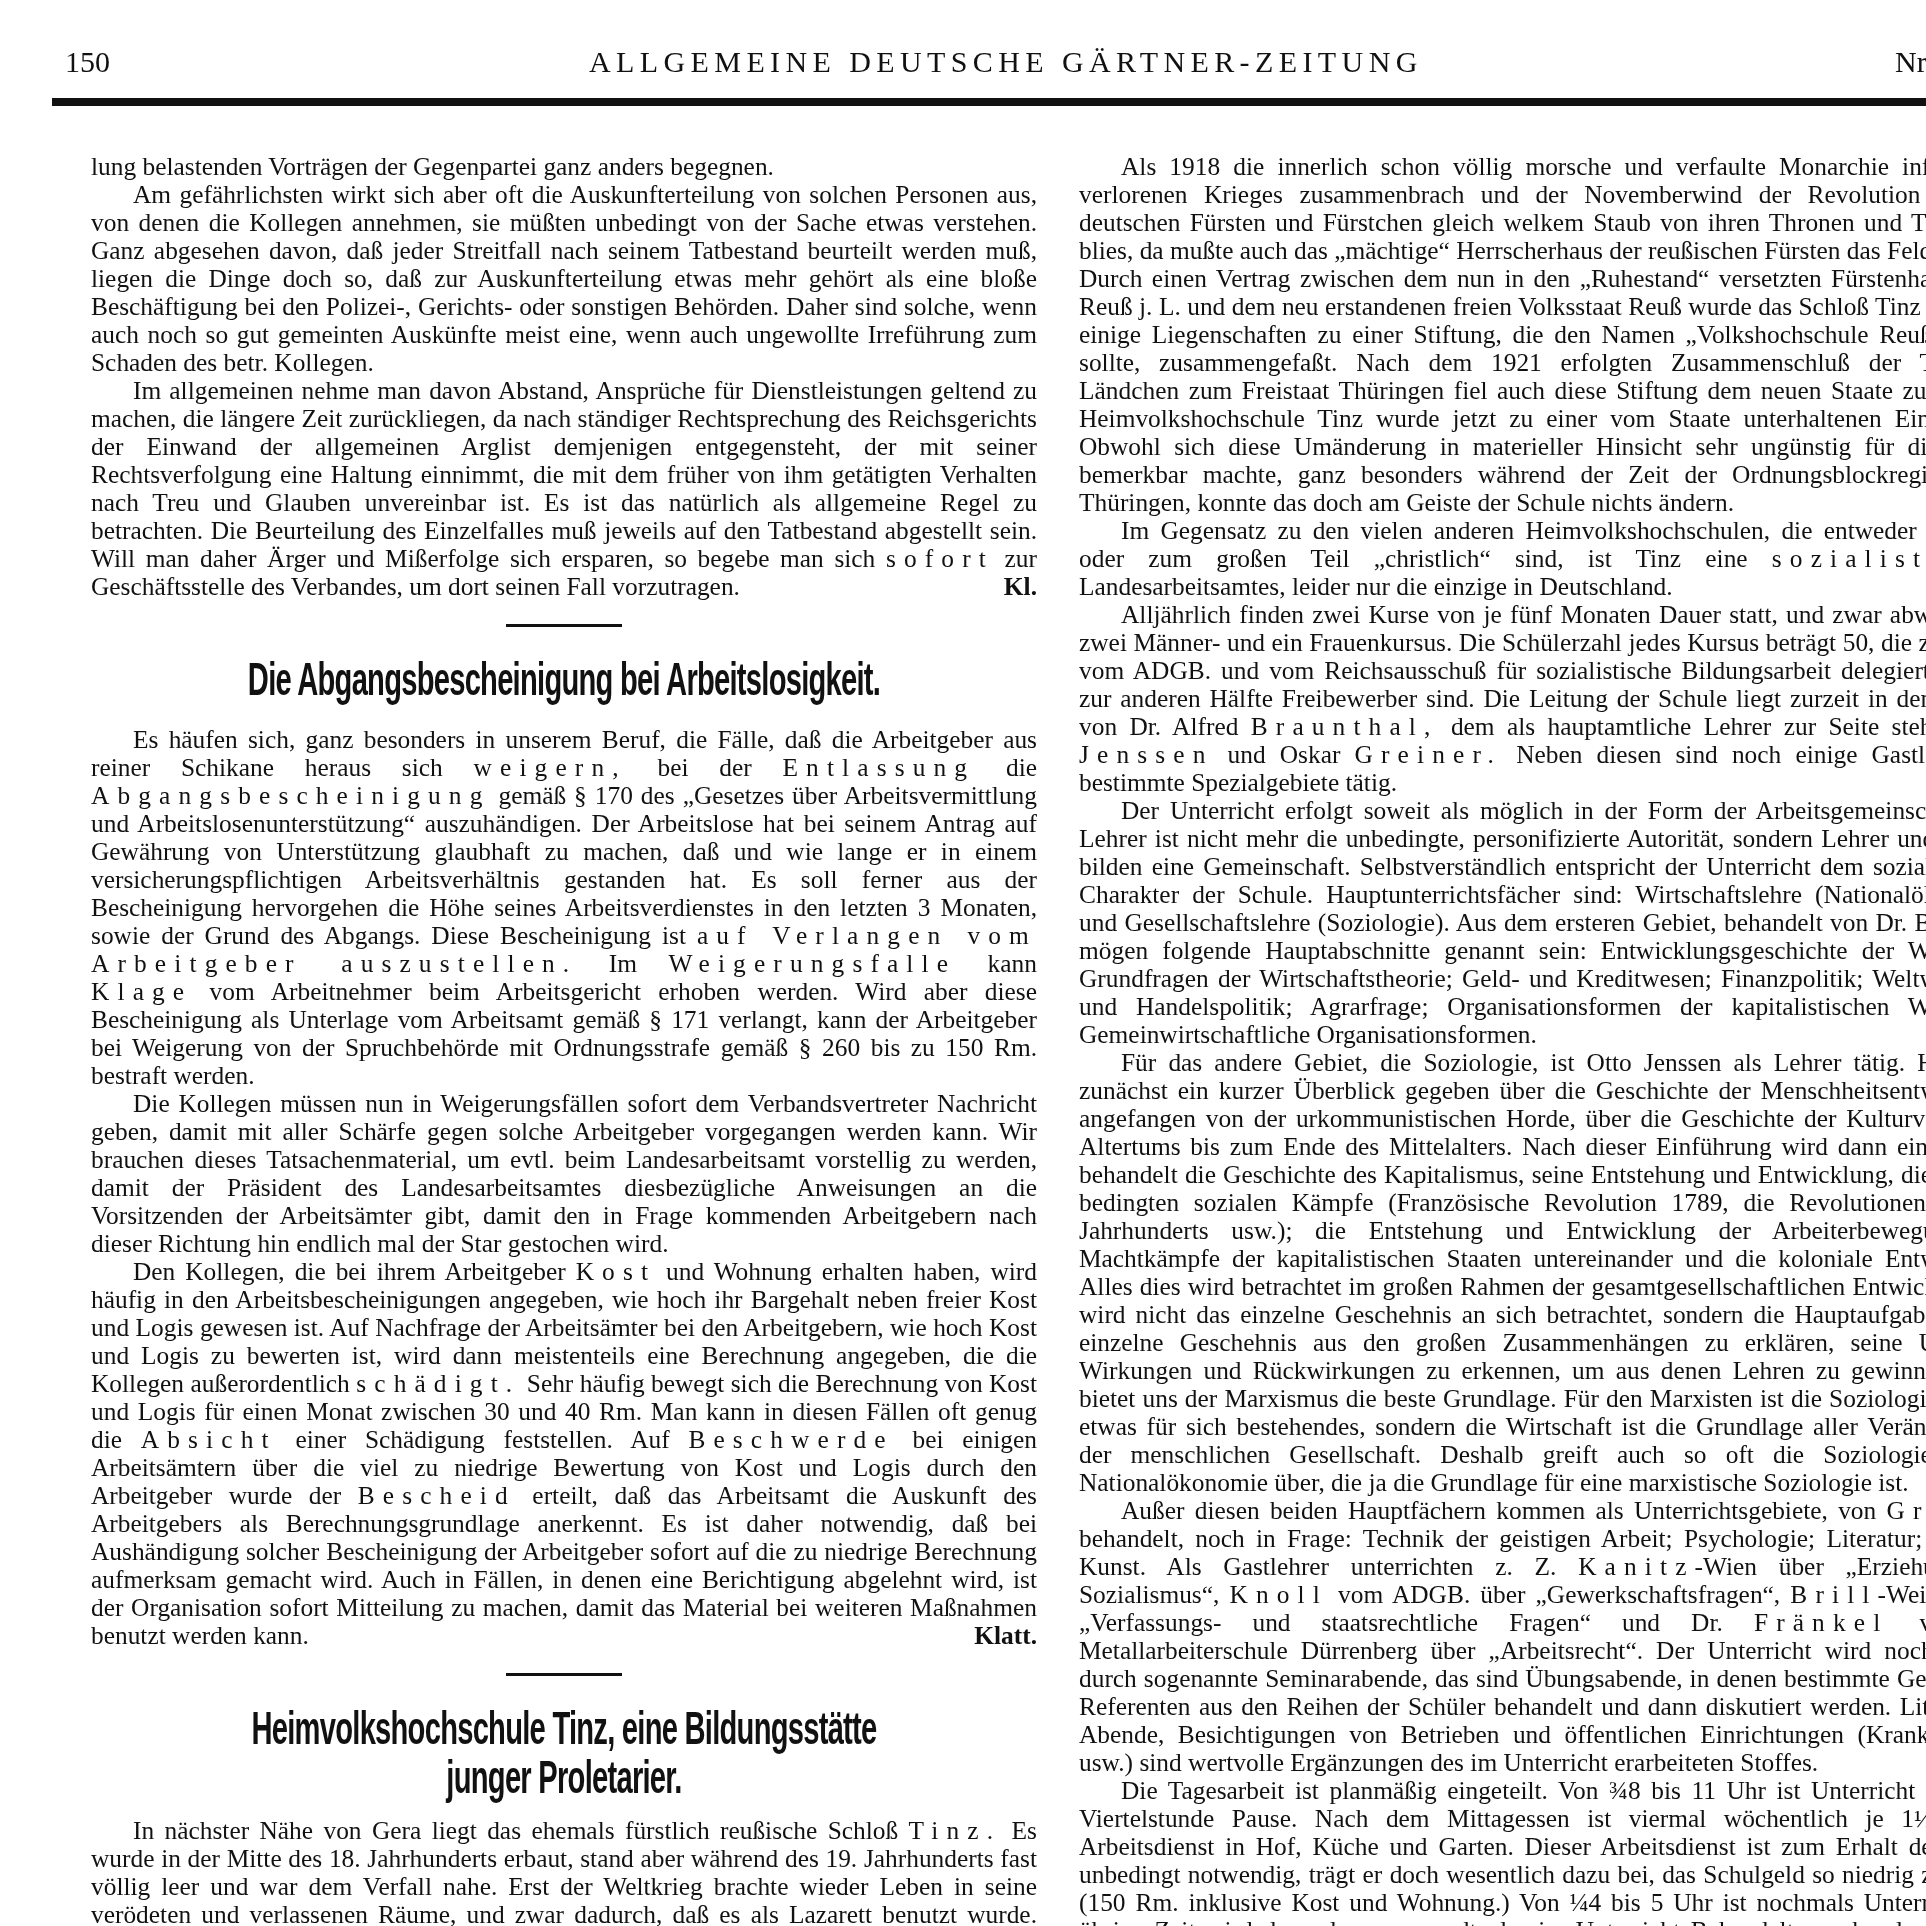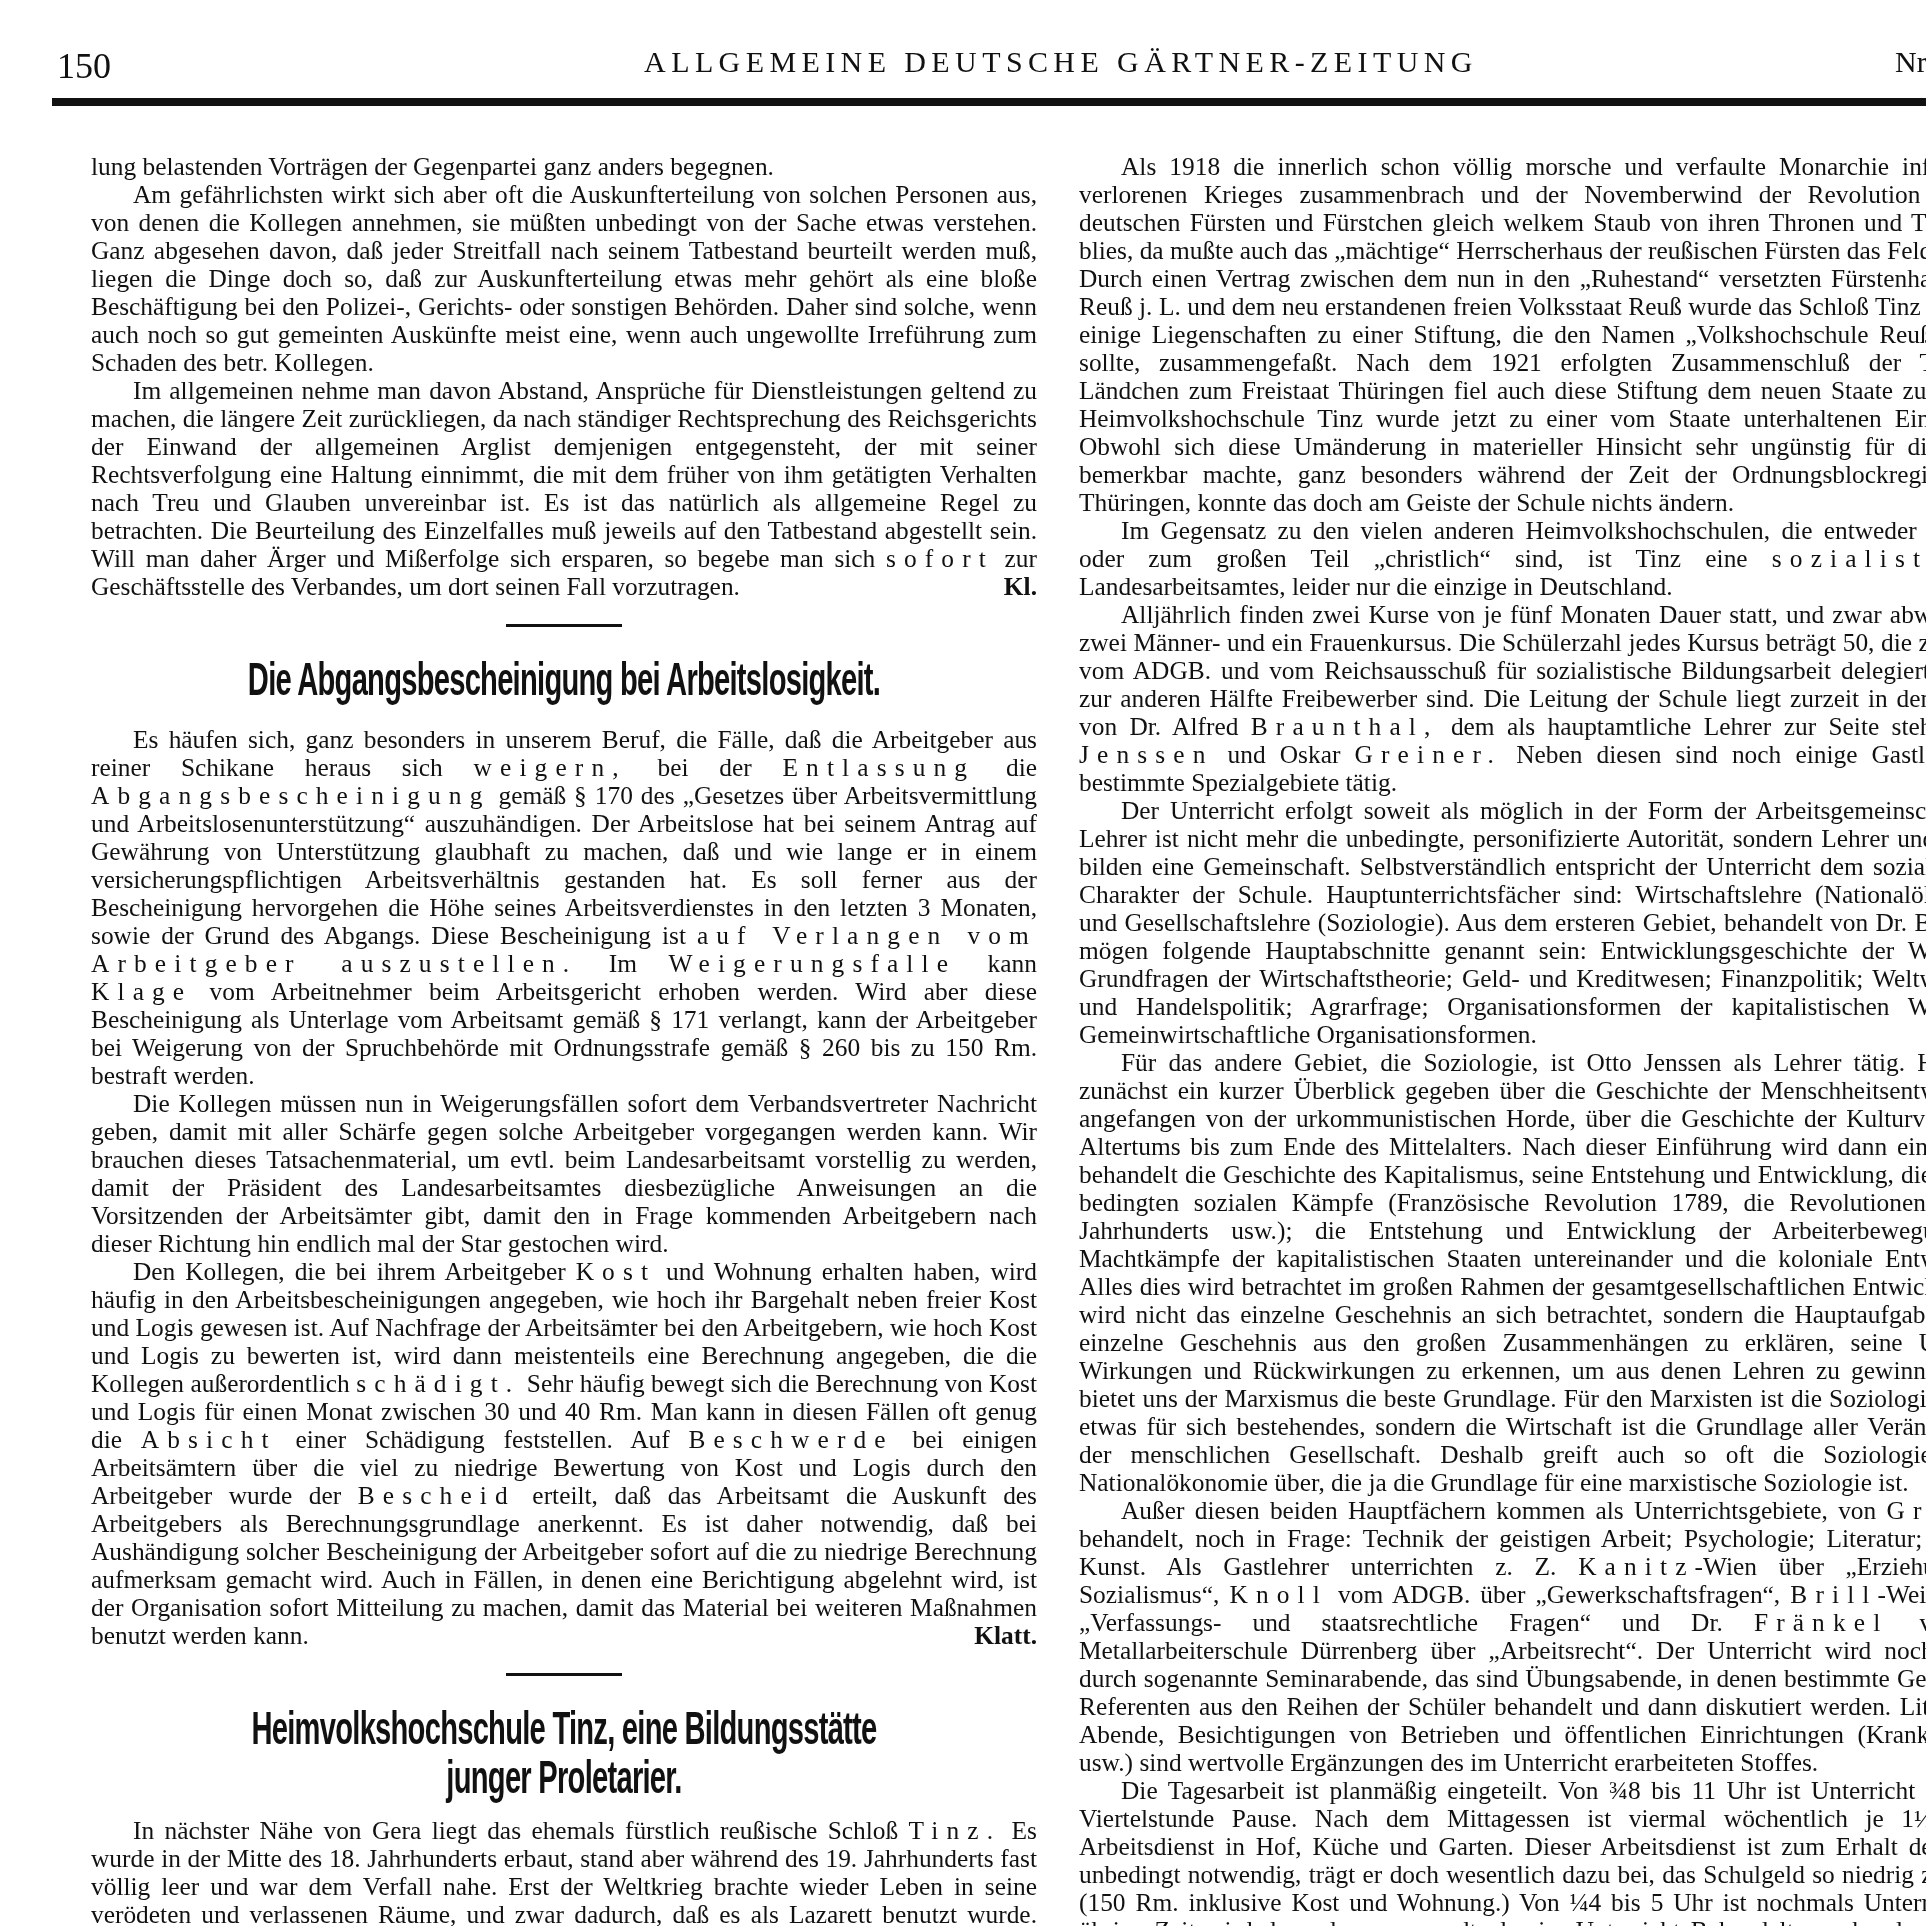--- a/index.html
+++ b/index.html
@@ -1,21 +1,21 @@
 <!DOCTYPE html>
 <html style="font-size:6.2px"><head>
 <meta charset="utf-8">
 <style>
   html, body { margin: 0; padding: 0; background: #ffffff; }
   body { width: 2066px; height: 2976px; position: relative; overflow: hidden; }
   .page { position: absolute; left: 0; top: 0; width: 2066px; height: 2976px; background: #fff; }
 
   .hdr { position: absolute; top: 45px; height: 42px; font-family: "Liberation Serif", serif; color: #111; }
-  .hdr-page { left: 57px; font-size: 36px; }
-  .hdr-title { left: 589px; width: 944px; text-align: center; font-size: 30px; letter-spacing: 5.4px; white-space: nowrap; }
+  .hdr-page { left: 65px; font-size: 30px; }
+  .hdr-title { left: 589px; width: 944px; text-align: left; font-size: 30px; letter-spacing: 5.4px; white-space: nowrap; }
   .hdr-issue { left: 1895px; font-size: 30px; }
   .hdr-rule { position: absolute; left: 52px; top: 98px; width: 1965px; height: 7.7px; background: #111; border-radius: 0 0 11.6px 0; }
 
   .col { position: absolute; top: 152px; font-family: "Liberation Serif", serif; color: #111; }
   .col-left { left: 91px; width: 946px; }
   .col-right { left: 1079px; width: 942px; }
 
   .txt { font-size: 25.4px; line-height: 28px; text-align: justify; hyphens: manual; }
   .txt p { margin: 0; text-indent: 42px; font-family: Liberation Serif, serif; }
   .txt p.noindent { text-indent: 0; }

